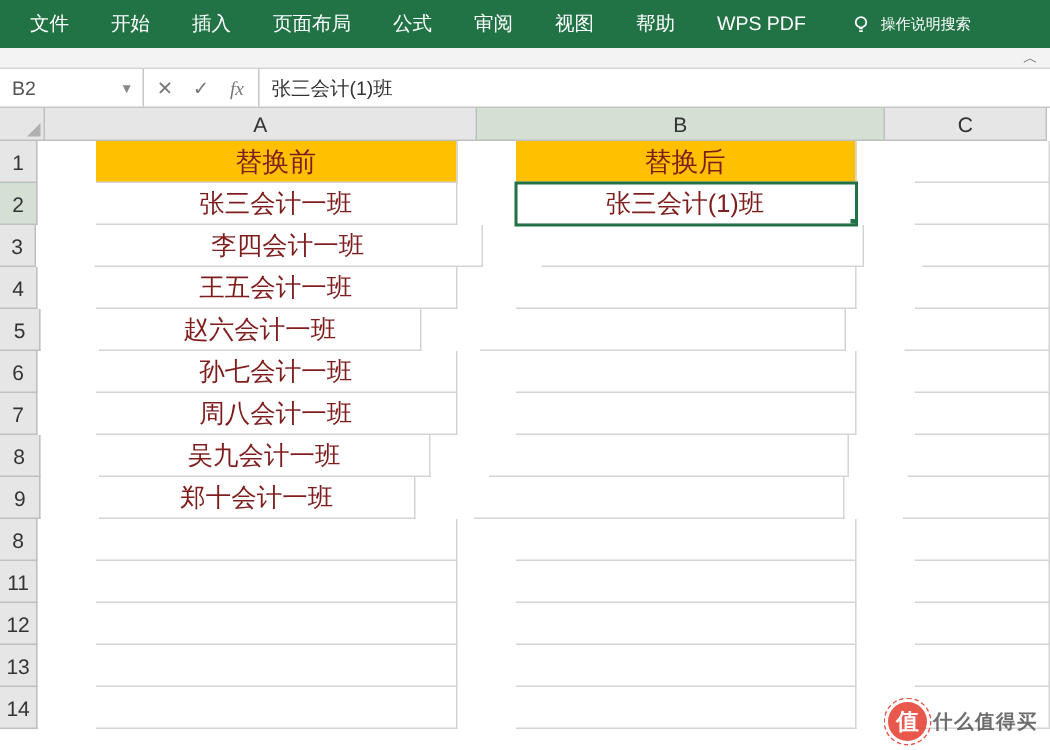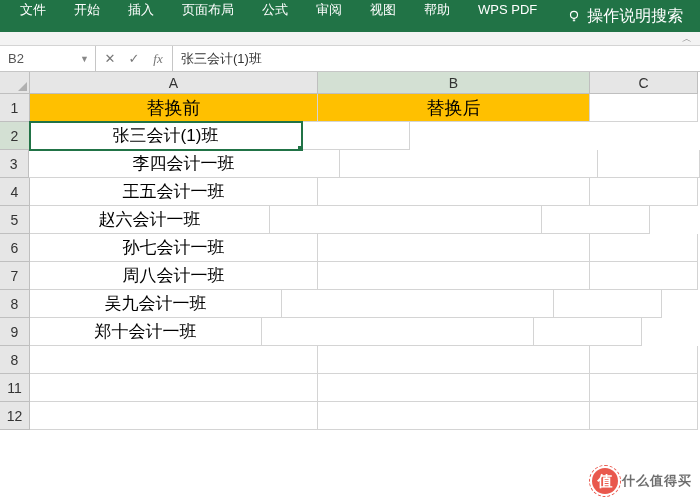--- a/index.html
+++ b/index.html
@@ -1,21 +1,21 @@
 <!DOCTYPE html>
 <html><head>
 <meta charset="utf-8">
 <style>
   * { box-sizing: border-box; margin: 0; padding: 0; font-family: "Microsoft YaHei", "SimSun", sans-serif; }
   body { width: 700px; height: 500px; overflow: hidden; background: #fff; position: relative; }
 
   .ribbon { background: #217346; height: 32px; display: flex; align-items: center; padding: 0 6px; color: #fff; font-size: 13px; }
-  .ribbon .tab { padding: 0 14px; height: 32px; line-height: 20px; cursor: pointer; }
+  .ribbon .tab { padding: 0 14px; height: 32px; line-height: 32px; cursor: pointer; }
   .ribbon .sep { flex: 0 0 6px; }
-  .ribbon .hint { display: flex; align-items: center; margin-left: 10px; gap: 6px; font-size: 16px; }
+  .ribbon .hint { display: flex; align-items: center; margin-left: 10px; gap: 6px; font-size: 10px; }
   .ribbon .bulb { width: 14px; height: 14px; }
 
   .collapse-bar { height: 14px; background: #f3f3f3; border-bottom: 1px solid #d4d4d4; display: flex; justify-content: flex-end; align-items: center; padding-right: 8px; }
   .collapse-bar .chev { font-size: 10px; color: #666; }
 
   .formula-bar { height: 26px; display: flex; align-items: stretch; border-bottom: 1px solid #c6c6c6; font-size: 13px; background: #fff; }
   .name-box { width: 96px; border-right: 1px solid #c6c6c6; display: flex; align-items: center; padding: 0 8px; color: #555; position: relative; }
   .name-box .dd { position: absolute; right: 6px; font-size: 9px; color: #888; }
   .fb-btns { display: flex; align-items: center; border-right: 1px solid #c6c6c6; padding: 0 6px; gap: 8px; color: #777; }
   .fb-btn { width: 16px; text-align: center; font-size: 13px; }
@@ -28,21 +28,21 @@
 
   .col-headers { display: flex; margin-left: 30px; height: 22px; }
   .col-h { background: #e6e6e6; border-right: 1px solid #bfbfbf; border-bottom: 1px solid #bfbfbf; text-align: center; font-size: 14px; line-height: 22px; color: #333; }
   .col-h.sel { background: #d3e0d3; }
   .col-A { width: 288px; } .col-B { width: 272px; } .col-C { width: 108px; }
 
   .rows { }
   .row { display: flex; height: 28px; }
   .row-h { width: 30px; background: #e6e6e6; border-right: 1px solid #bfbfbf; border-bottom: 1px solid #bfbfbf; text-align: center; font-size: 14px; line-height: 28px; color: #333; }
   .row-h.sel { background: #d3e0d3; }
-  .cell { border-right: 1px solid #d4d4d4; border-bottom: 1px solid #d4d4d4; font-size: 17px; line-height: 28px; text-align: center; color: #000000; overflow: hidden; white-space: nowrap; }
+  .cell { border-right: 1px solid #d4d4d4; border-bottom: 1px solid #d4d4d4; font-size: 17px; line-height: 28px; text-align: center; color: #7f1d1d; overflow: hidden; white-space: nowrap; margin-left: 39px; }
   .cell.header { background: #ffc000; font-size: 18px; }
   .cell.active { outline: 2px solid #217346; outline-offset: -1px; position: relative; }
   .cell.active::after { content: ""; position: absolute; right: -3px; bottom: -3px; width: 6px; height: 6px; background: #217346; }
 
   .watermark { position: absolute; right: 8px; bottom: 6px; display: flex; align-items: center; gap: 4px; opacity: 0.85; }
   .wm-badge { width: 26px; height: 26px; border-radius: 50%; background: #e63b2e; color: #fff; font-size: 15px; font-weight: bold; display: flex; align-items: center; justify-content: center; position: relative; }
   .wm-badge::before { content: ""; position: absolute; inset: -3px; border: 1px dashed #e63b2e; border-radius: 50%; }
   .wm-text { font-size: 13px; color: #555; font-weight: bold; letter-spacing: 1px; }
 </style>
 </head>
@@ -97,20 +97,21 @@
   </div>
   <div class="rows" id="rows">
       <div class="row">
         <div class="row-h">1</div>
         <div class="cell col-A header" style="width: 288px;">替换前</div>
         <div class="cell col-B header" style="width: 272px;">替换后</div>
         <div class="cell col-C" style="width: 108px;"></div>
       </div>
       <div class="row">
         <div class="row-h sel">2</div>
+        <div class="cell col-A" style="width: 288px;">张三会计一班</div>
         <div class="cell col-B active" style="width: 272px;">张三会计(1)班</div>
         <div class="cell col-C" style="width: 108px;"></div>
       </div>
       <div class="row">
         <div class="row-h">3</div>
         <div class="cell col-A" style="width: 328px;">李四会计一班</div>
         <div class="cell col-B" style="width: 272px;"></div>
         <div class="cell col-C" style="width: 108px;"></div>
       </div>
       <div class="row">
@@ -160,19 +161,31 @@
         <div class="cell col-A" style="width: 288px;"></div>
         <div class="cell col-B" style="width: 272px;"></div>
         <div class="cell col-C" style="width: 108px;"></div>
       </div>
       <div class="row">
         <div class="row-h">12</div>
         <div class="cell col-A" style="width: 288px;"></div>
         <div class="cell col-B" style="width: 272px;"></div>
         <div class="cell col-C" style="width: 108px;"></div>
       </div>
+      <div class="row">
+        <div class="row-h">13</div>
+        <div class="cell col-A" style="width: 288px;"></div>
+        <div class="cell col-B" style="width: 272px;"></div>
+        <div class="cell col-C" style="width: 108px;"></div>
+      </div>
+      <div class="row">
+        <div class="row-h">14</div>
+        <div class="cell col-A" style="width: 288px;"></div>
+        <div class="cell col-B" style="width: 272px;"></div>
+        <div class="cell col-C" style="width: 108px;"></div>
+      </div>
     </div>
 </div>
 
 <div class="watermark">
   <div class="wm-badge">值</div>
   <div class="wm-text">什么值得买</div>
 </div>
 
 </body></html>

